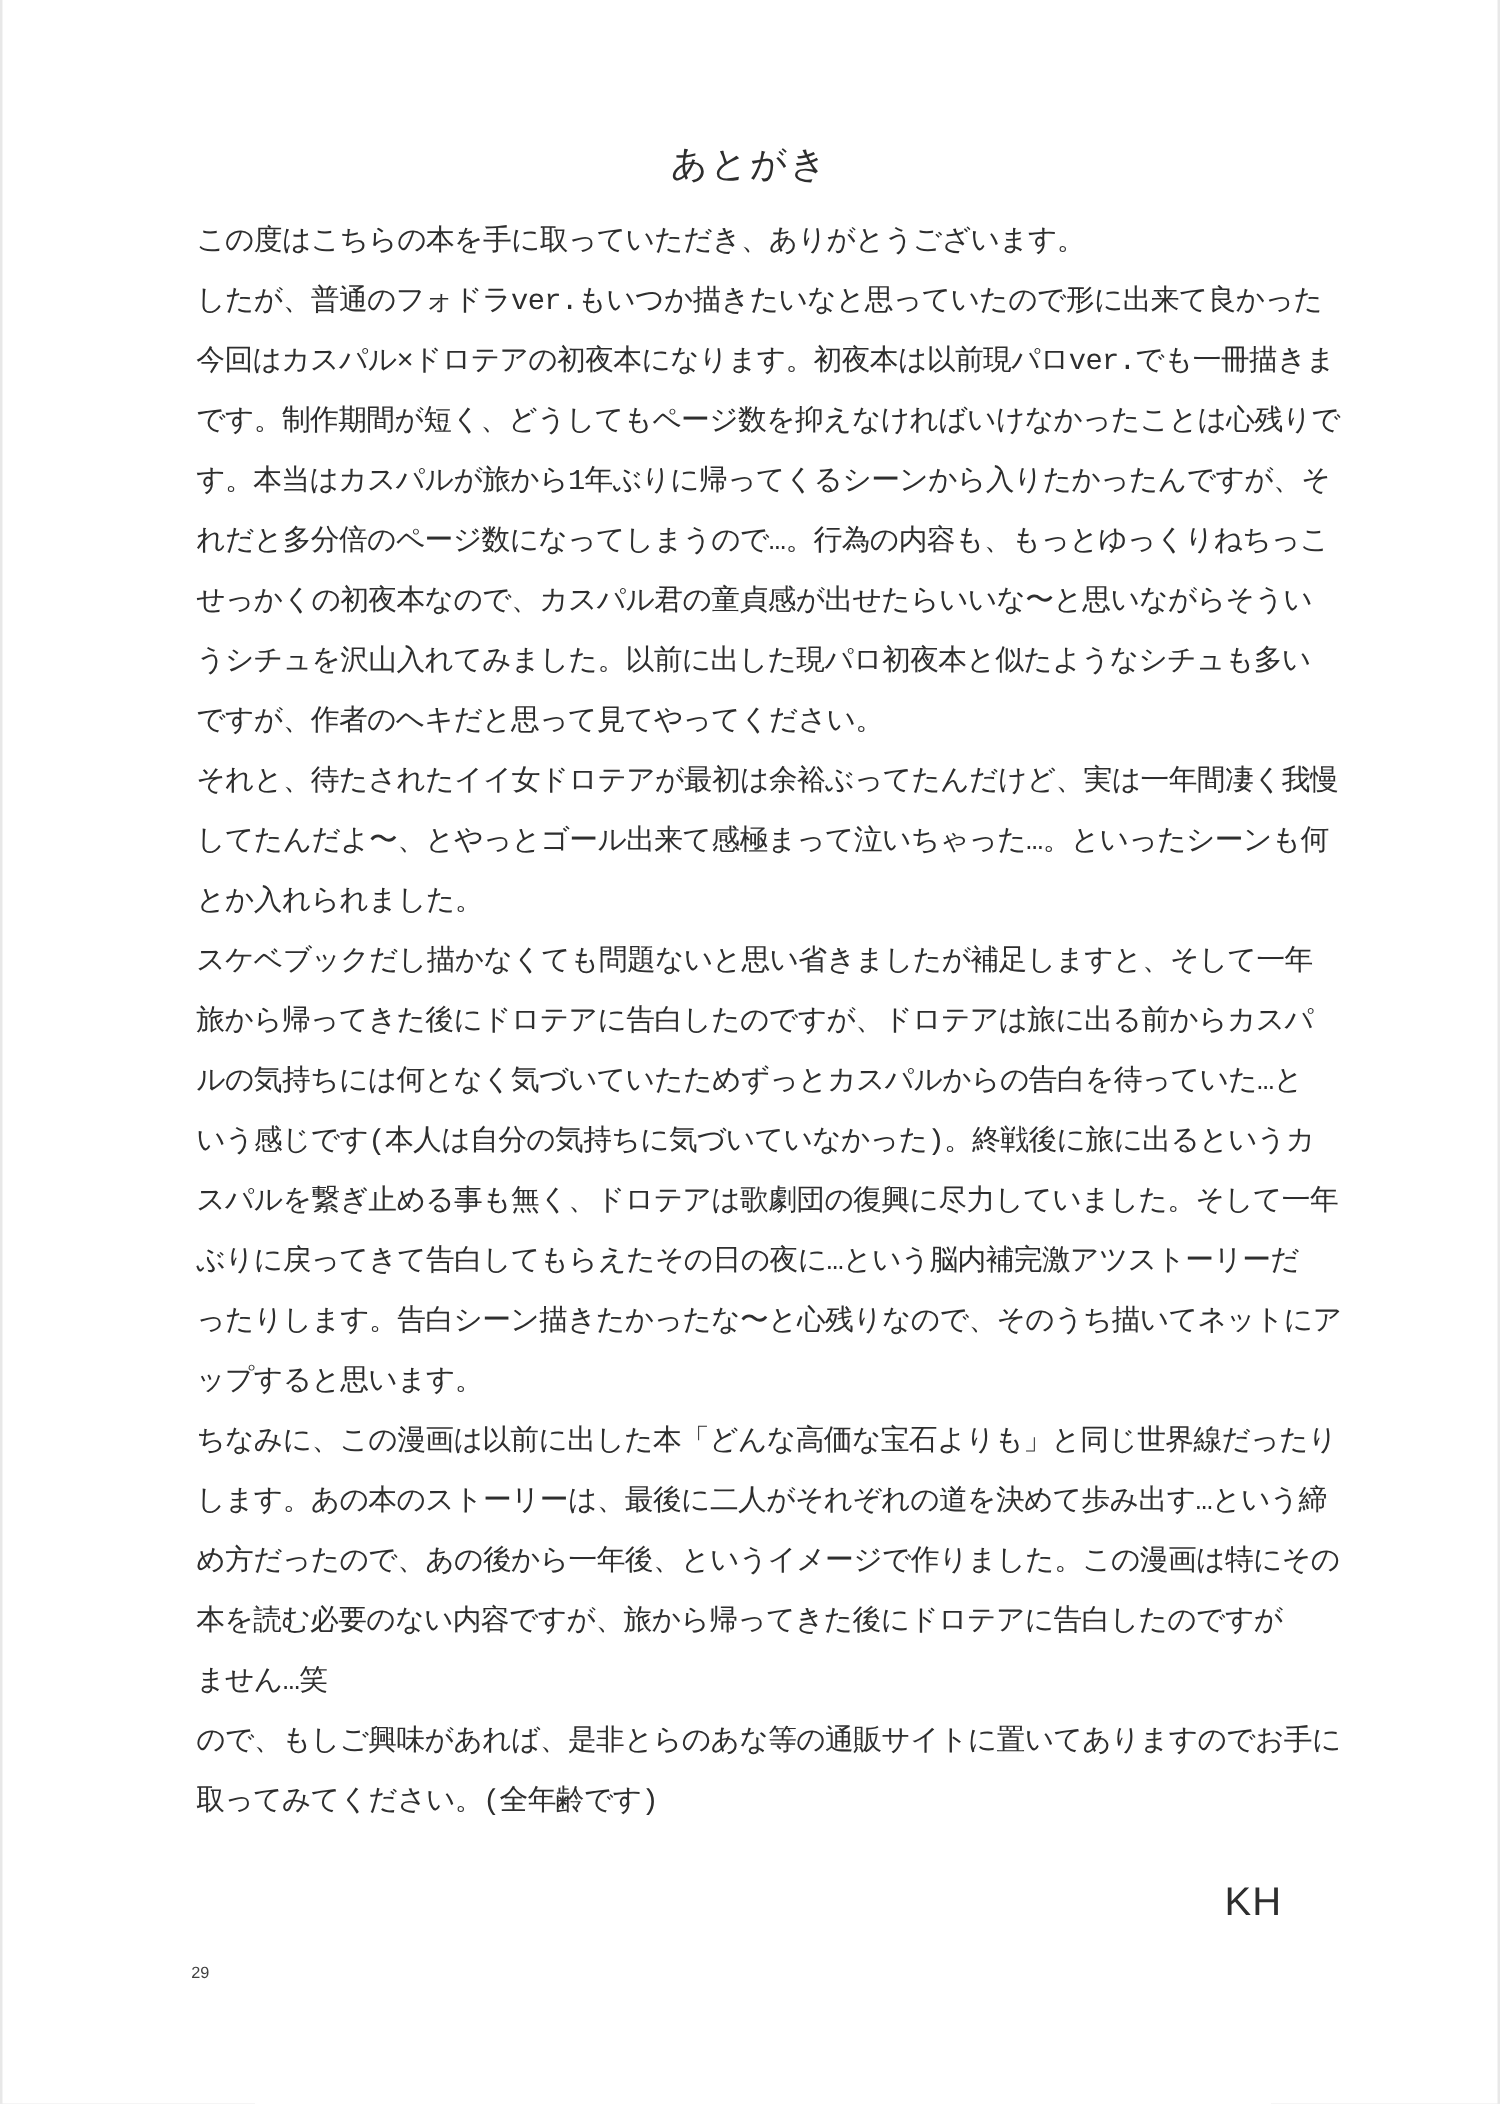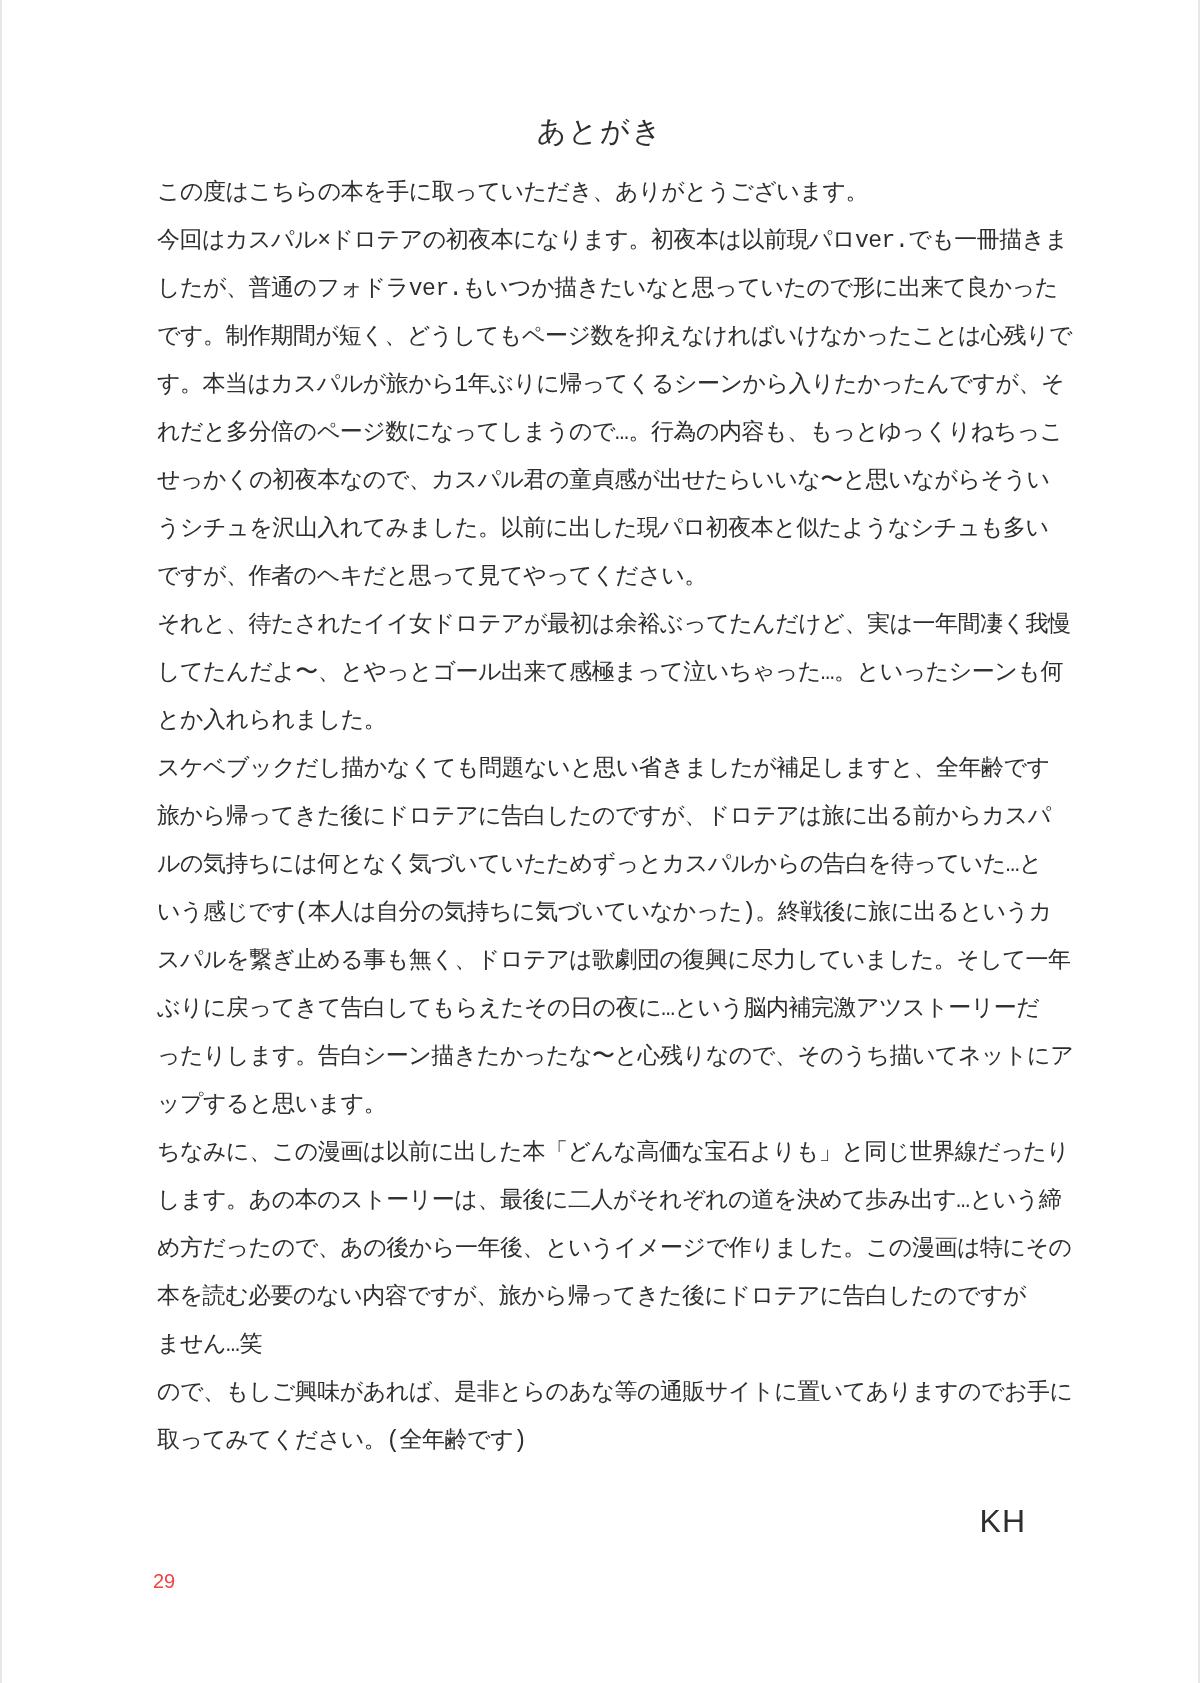--- a/index.html
+++ b/index.html
@@ -49,45 +49,45 @@
     right: 172px;
     font-size: 32px;
     font-weight: 400;
     letter-spacing: 1px;
     color: #2e2e2e;
   }
   .page-number {
     position: absolute;
     top: 1570px;
     left: 151px;
-    font-size: 20px;
-    color: #ef4444;
+    font-size: 13px;
+    color: #404040;
   }
 </style>
 </head>
 <body>
 
 <div class="page">
 
   <div class="page-title">あとがき</div>
 
   <div class="body-text">
     <div class="body-line">この度はこちらの本を手に取っていただき、ありがとうございます。</div>
+    <div class="body-line">したが、普通のフォドラver.もいつか描きたいなと思っていたので形に出来て良かった</div>
     <div class="body-line">今回はカスパル×ドロテアの初夜本になります。初夜本は以前現パロver.でも一冊描きま</div>
-    <div class="body-line">したが、普通のフォドラver.もいつか描きたいなと思っていたので形に出来て良かった</div>
     <div class="body-line">です。制作期間が短く、どうしてもページ数を抑えなければいけなかったことは心残りで</div>
     <div class="body-line">す。本当はカスパルが旅から1年ぶりに帰ってくるシーンから入りたかったんですが、そ</div>
     <div class="body-line">れだと多分倍のページ数になってしまうので…。行為の内容も、もっとゆっくりねちっこ</div>
     <div class="body-line">せっかくの初夜本なので、カスパル君の童貞感が出せたらいいな〜と思いながらそうい</div>
     <div class="body-line">うシチュを沢山入れてみました。以前に出した現パロ初夜本と似たようなシチュも多い</div>
     <div class="body-line">ですが、作者のヘキだと思って見てやってください。</div>
     <div class="body-line">それと、待たされたイイ女ドロテアが最初は余裕ぶってたんだけど、実は一年間凄く我慢</div>
     <div class="body-line">してたんだよ〜、とやっとゴール出来て感極まって泣いちゃった…。といったシーンも何</div>
     <div class="body-line">とか入れられました。</div>
-    <div class="body-line">スケベブックだし描かなくても問題ないと思い省きましたが補足しますと、全年齢です</div>
+    <div class="body-line">スケベブックだし描かなくても問題ないと思い省きましたが補足しますと、そして一年</div>
     <div class="body-line">旅から帰ってきた後にドロテアに告白したのですが、ドロテアは旅に出る前からカスパ</div>
     <div class="body-line">ルの気持ちには何となく気づいていたためずっとカスパルからの告白を待っていた…と</div>
     <div class="body-line">いう感じです(本人は自分の気持ちに気づいていなかった)。終戦後に旅に出るというカ</div>
     <div class="body-line">スパルを繋ぎ止める事も無く、ドロテアは歌劇団の復興に尽力していました。そして一年</div>
     <div class="body-line">ぶりに戻ってきて告白してもらえたその日の夜に…という脳内補完激アツストーリーだ</div>
     <div class="body-line">ったりします。告白シーン描きたかったな〜と心残りなので、そのうち描いてネットにア</div>
     <div class="body-line">ップすると思います。</div>
     <div class="body-line">ちなみに、この漫画は以前に出した本「どんな高価な宝石よりも」と同じ世界線だったり</div>
     <div class="body-line">します。あの本のストーリーは、最後に二人がそれぞれの道を決めて歩み出す…という締</div>
     <div class="body-line">め方だったので、あの後から一年後、というイメージで作りました。この漫画は特にその</div>

